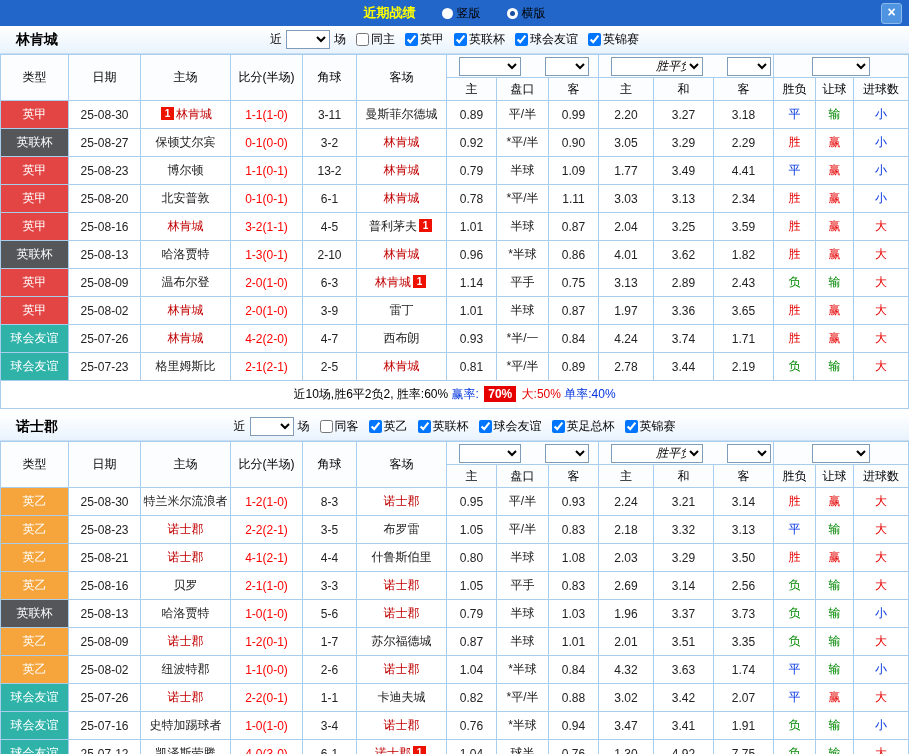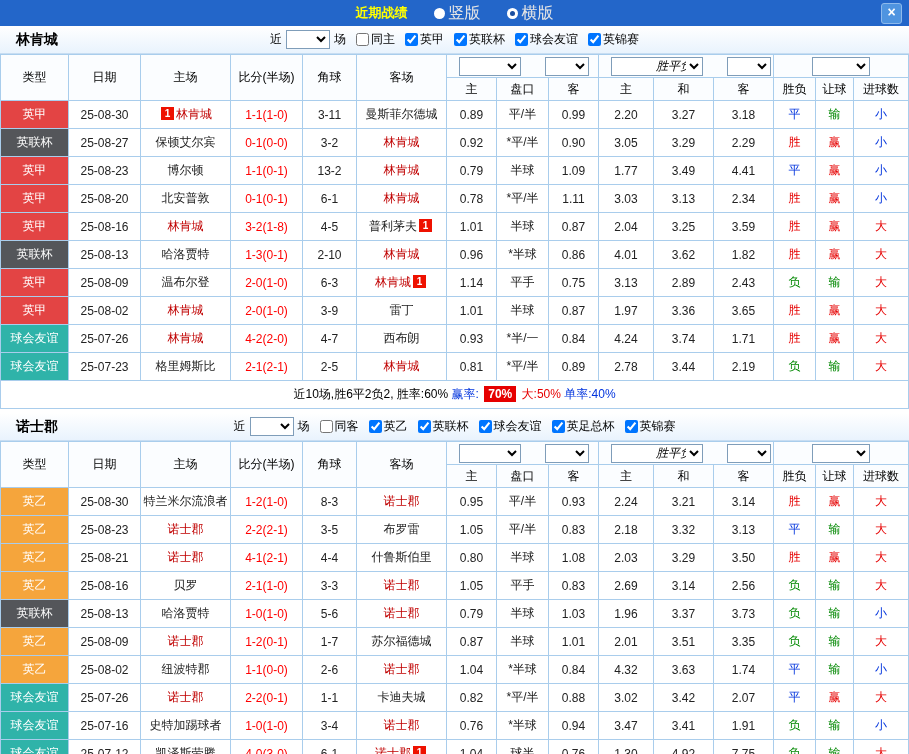--- a/index.html
+++ b/index.html
@@ -1,21 +1,21 @@
 <!DOCTYPE html>
 <html><head>
 <meta charset="utf-8">
 <style>
   html,body{margin:0;padding:0;background:#fff;width:909px;height:754px;overflow:hidden;
     font-family:"Liberation Sans","DejaVu Sans",sans-serif;}
   
   .titlebar{height:26px;background:#2366c9;position:relative;display:flex;align-items:center;
     justify-content:center;gap:26px;}
   .tb-title{color:#ffff00;font-weight:bold;font-size:13px;}
-  .tb-radio{color:#e5e5e5;font-size:16px;display:flex;align-items:center;gap:4px;cursor:pointer;}
+  .tb-radio{color:#000000;font-size:12px;display:flex;align-items:center;gap:4px;cursor:pointer;}
   .radio{width:11px;height:11px;border-radius:50%;background:#fff;display:inline-block;position:relative;}
   .radio.sel::after{content:"";position:absolute;left:3px;top:3px;width:5px;height:5px;border-radius:50%;background:#1b4fa0;}
   .tb-close{position:absolute;right:7px;top:3px;width:19px;height:19px;background:#4f94e0;
     border:1px solid #8db9ec;border-radius:3px;color:#fff;font-weight:bold;font-size:14px;
     line-height:17px;text-align:center;cursor:pointer;}
   
   .sec+.sec{margin-top:4px;}
   .sec-head{height:27px;background:linear-gradient(#ffffff,#e9f3fd);position:relative;
     display:flex;align-items:center;justify-content:center;border-bottom:1px solid #c7ddf2;}
   .sec-team{position:absolute;left:16px;font-size:14px;font-weight:bold;color:#000;}
@@ -196,21 +196,21 @@
       <td>3.13</td>
       <td>2.34</td>
       <td class="t-red">胜</td>
       <td class="t-red">赢</td>
       <td class="t-blue">小</td>
     </tr>
           <tr>
       <td class="lg lg-red">英甲</td>
       <td>25-08-16</td>
       <td><span class="team-hl">林肯城</span></td>
-      <td class="score">3-2(1-8)</td>
+      <td class="score">3-2(1-1)</td>
       <td>4-5</td>
       <td><span class="">普利茅夫</span><span class="rc">1</span></td>
       <td>1.01</td>
       <td>半球</td>
       <td>0.87</td>
       <td>2.04</td>
       <td>3.25</td>
       <td>3.59</td>
       <td class="t-red">胜</td>
       <td class="t-red">赢</td>

